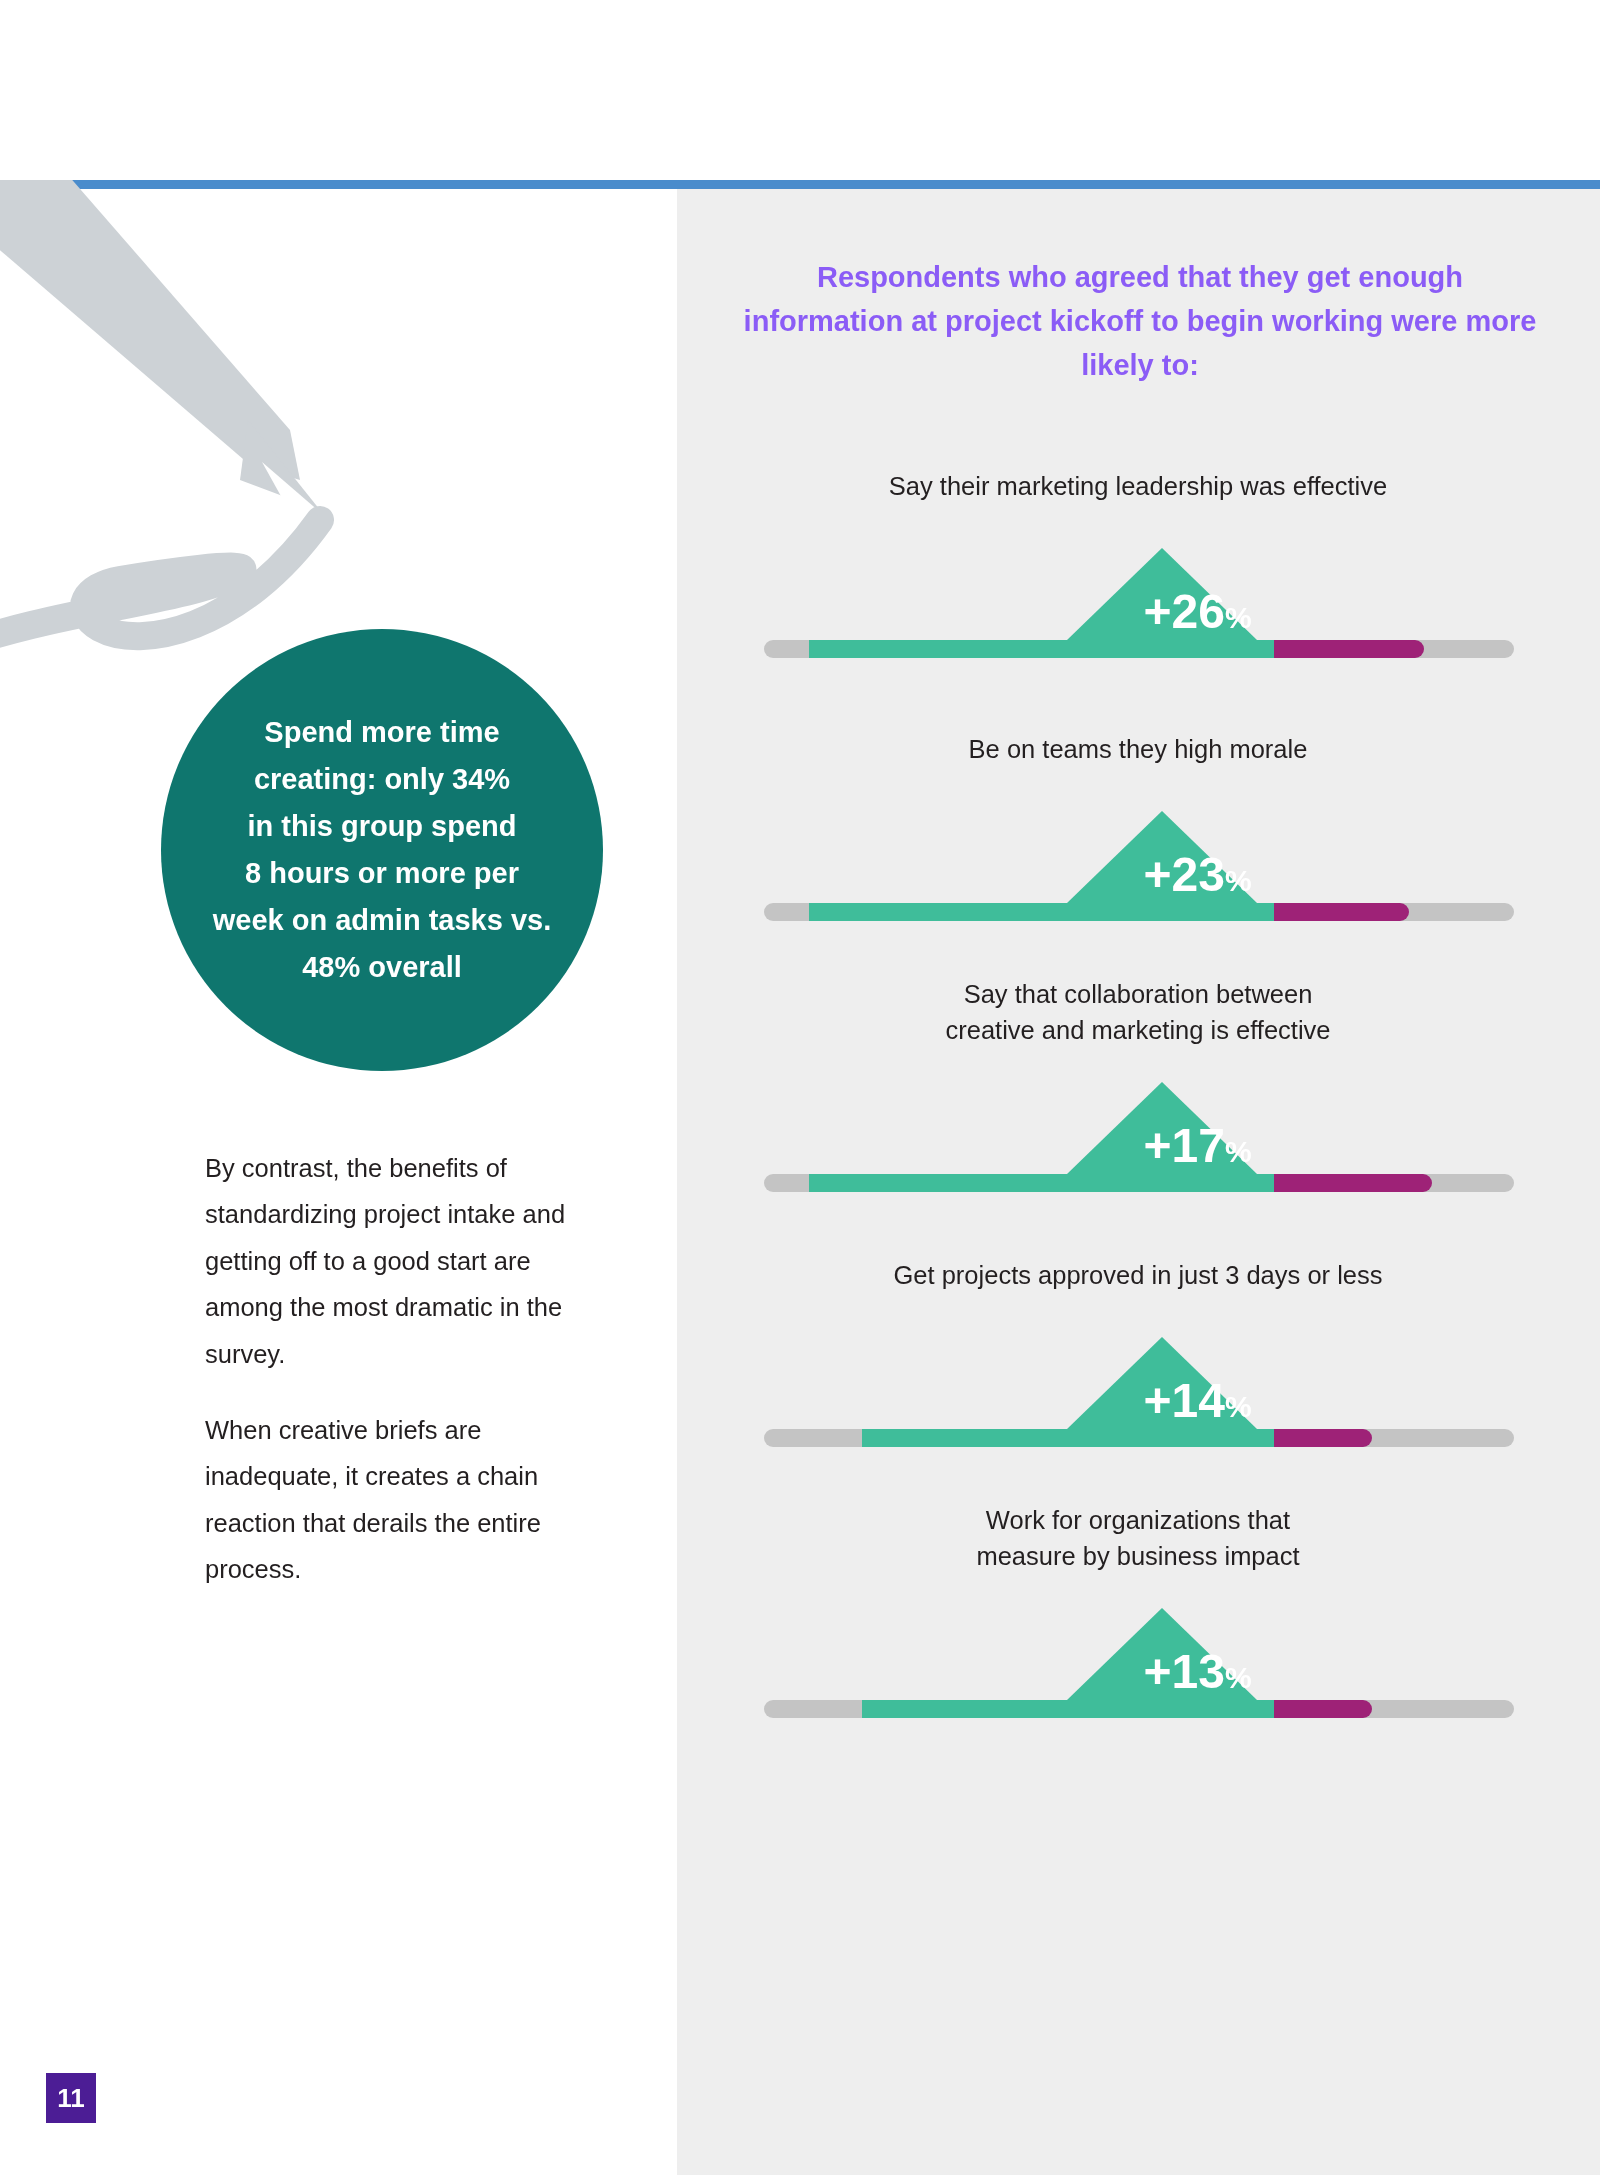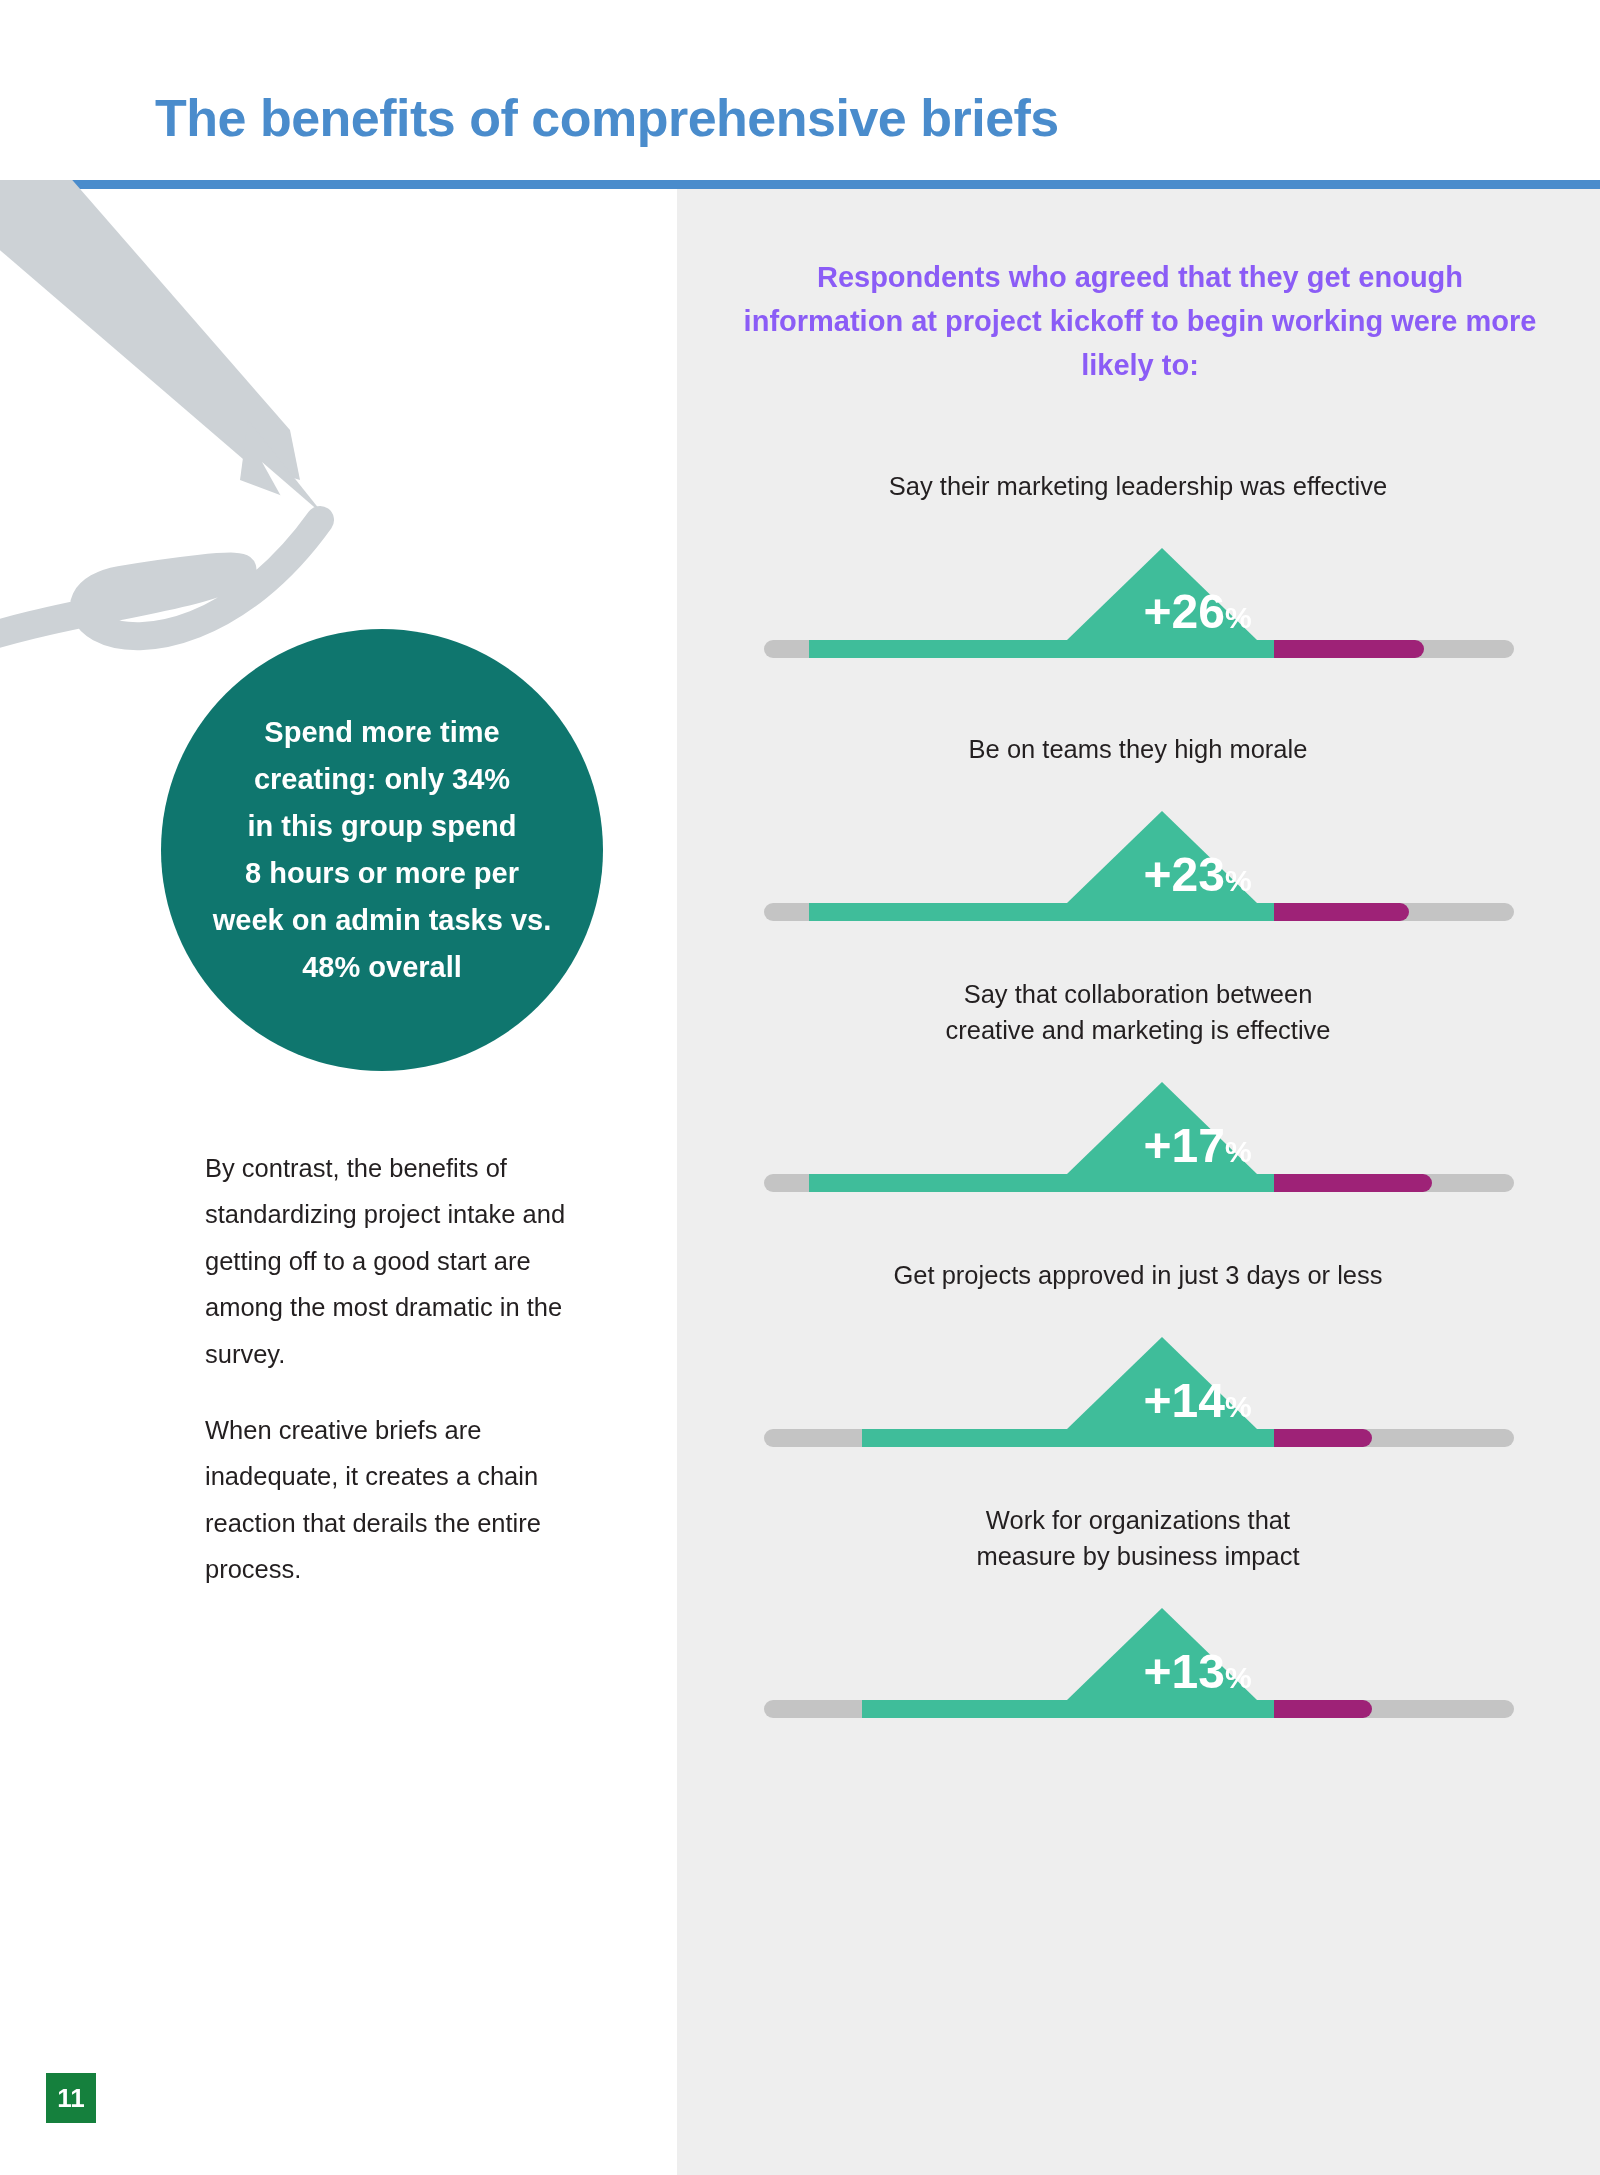--- a/index.html
+++ b/index.html
@@ -178,35 +178,34 @@
     font-weight: bold;
   }
 
   
   .page-badge {
     position: absolute;
     left: 46px;
     top: 2073px;
     width: 50px;
     height: 50px;
-    background: #15803d;
+    background: #4c1d95;
     color: #ffffff;
     font-size: 26px;
     font-weight: bold;
     display: flex;
     align-items: center;
     justify-content: center;
   }
 </style>
 </head>
 <body>
 
 <div id="page">
 
-  <div class="page-title">The benefits of comprehensive briefs</div>
   <div class="title-rule"></div>
 
   <div class="panel"></div>
 
   <svg class="pencil-art" viewBox="0 0 360 520">
     <path d="M -60 10 L 30 -60 L 300 250 L 310 300 L 260 285 Z" fill="#cdd2d6"></path>
     <path d="M 258 240 L 330 330 L 250 300 Z" fill="#cdd2d6"></path>
     <path d="M 272 282 L 345 345 L 292 318 Z" fill="#ffffff"></path>
     <path d="M -40 470 C 60 430 210 420 250 392 C 270 378 160 395 130 400
              C 95 406 80 430 110 448 C 150 470 250 452 330 340" fill="none" stroke="#cdd2d6" stroke-width="28" stroke-linecap="round"></path>

